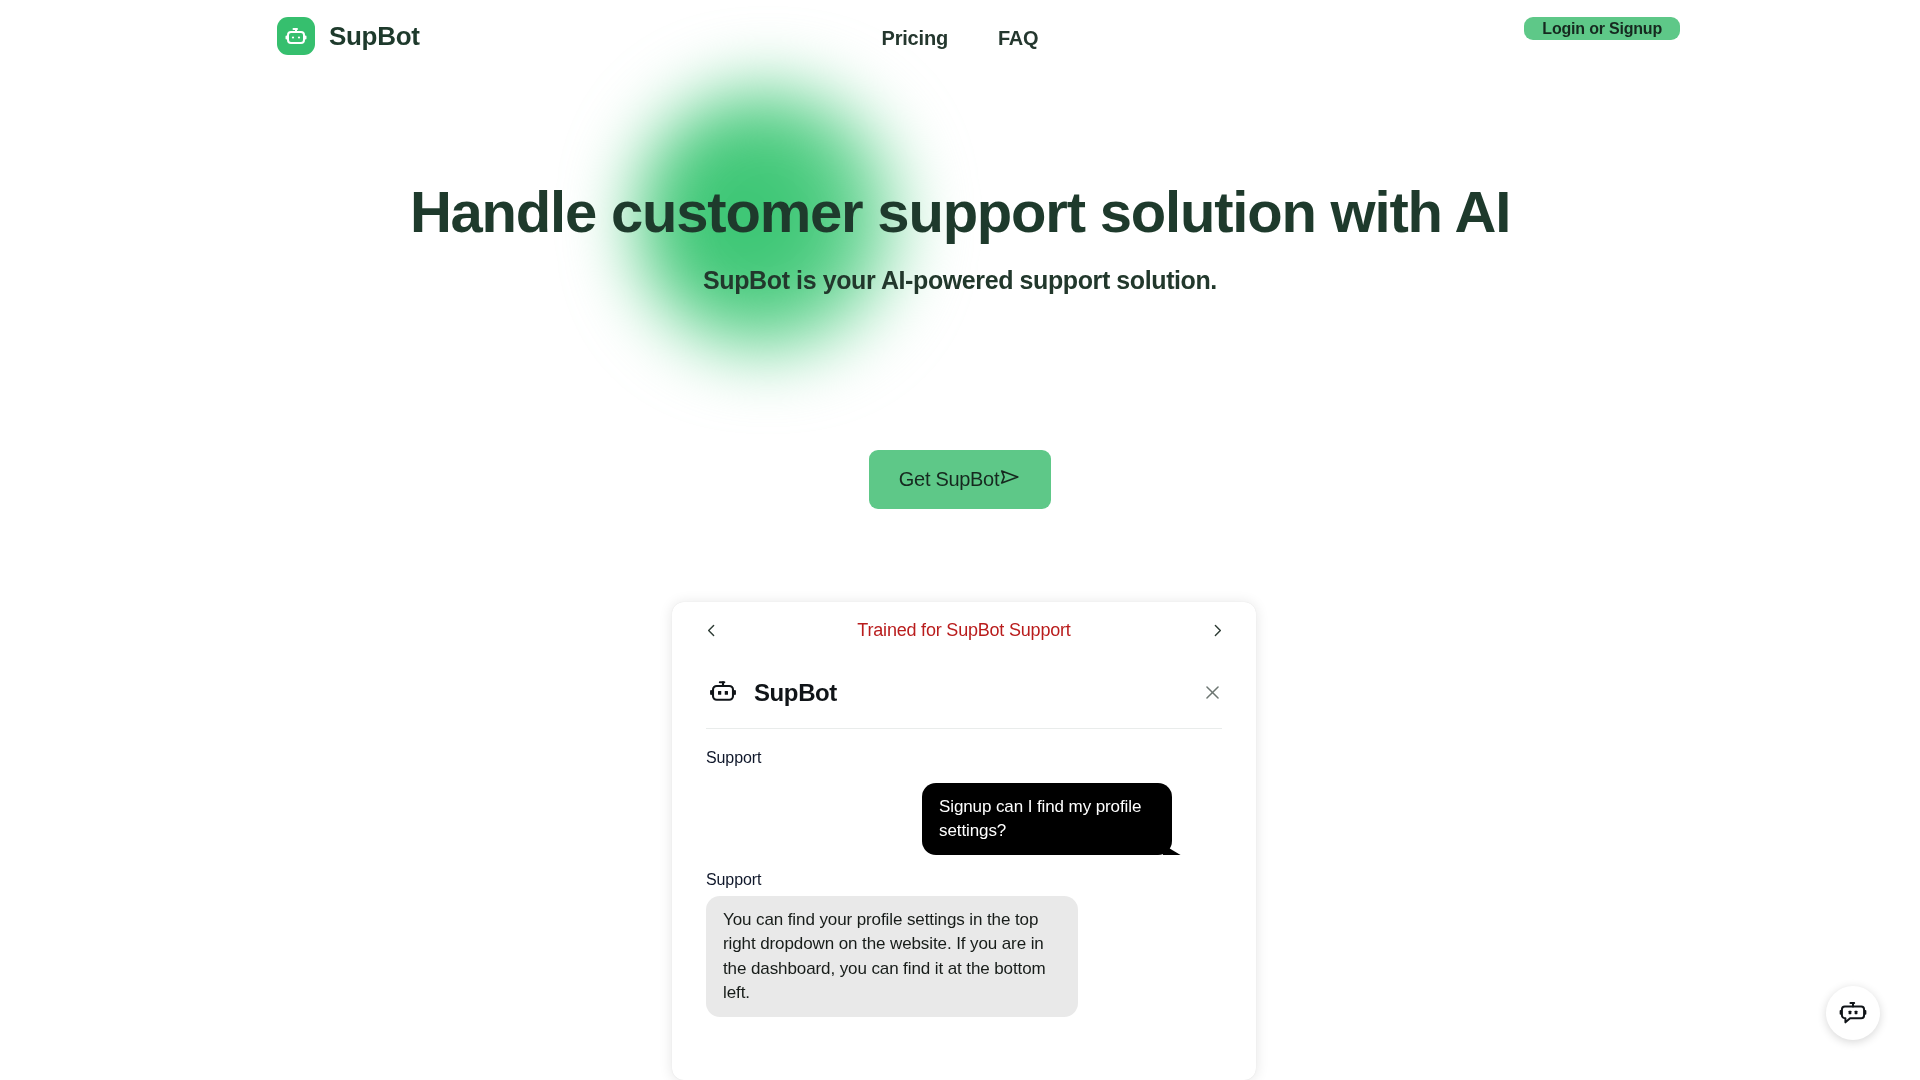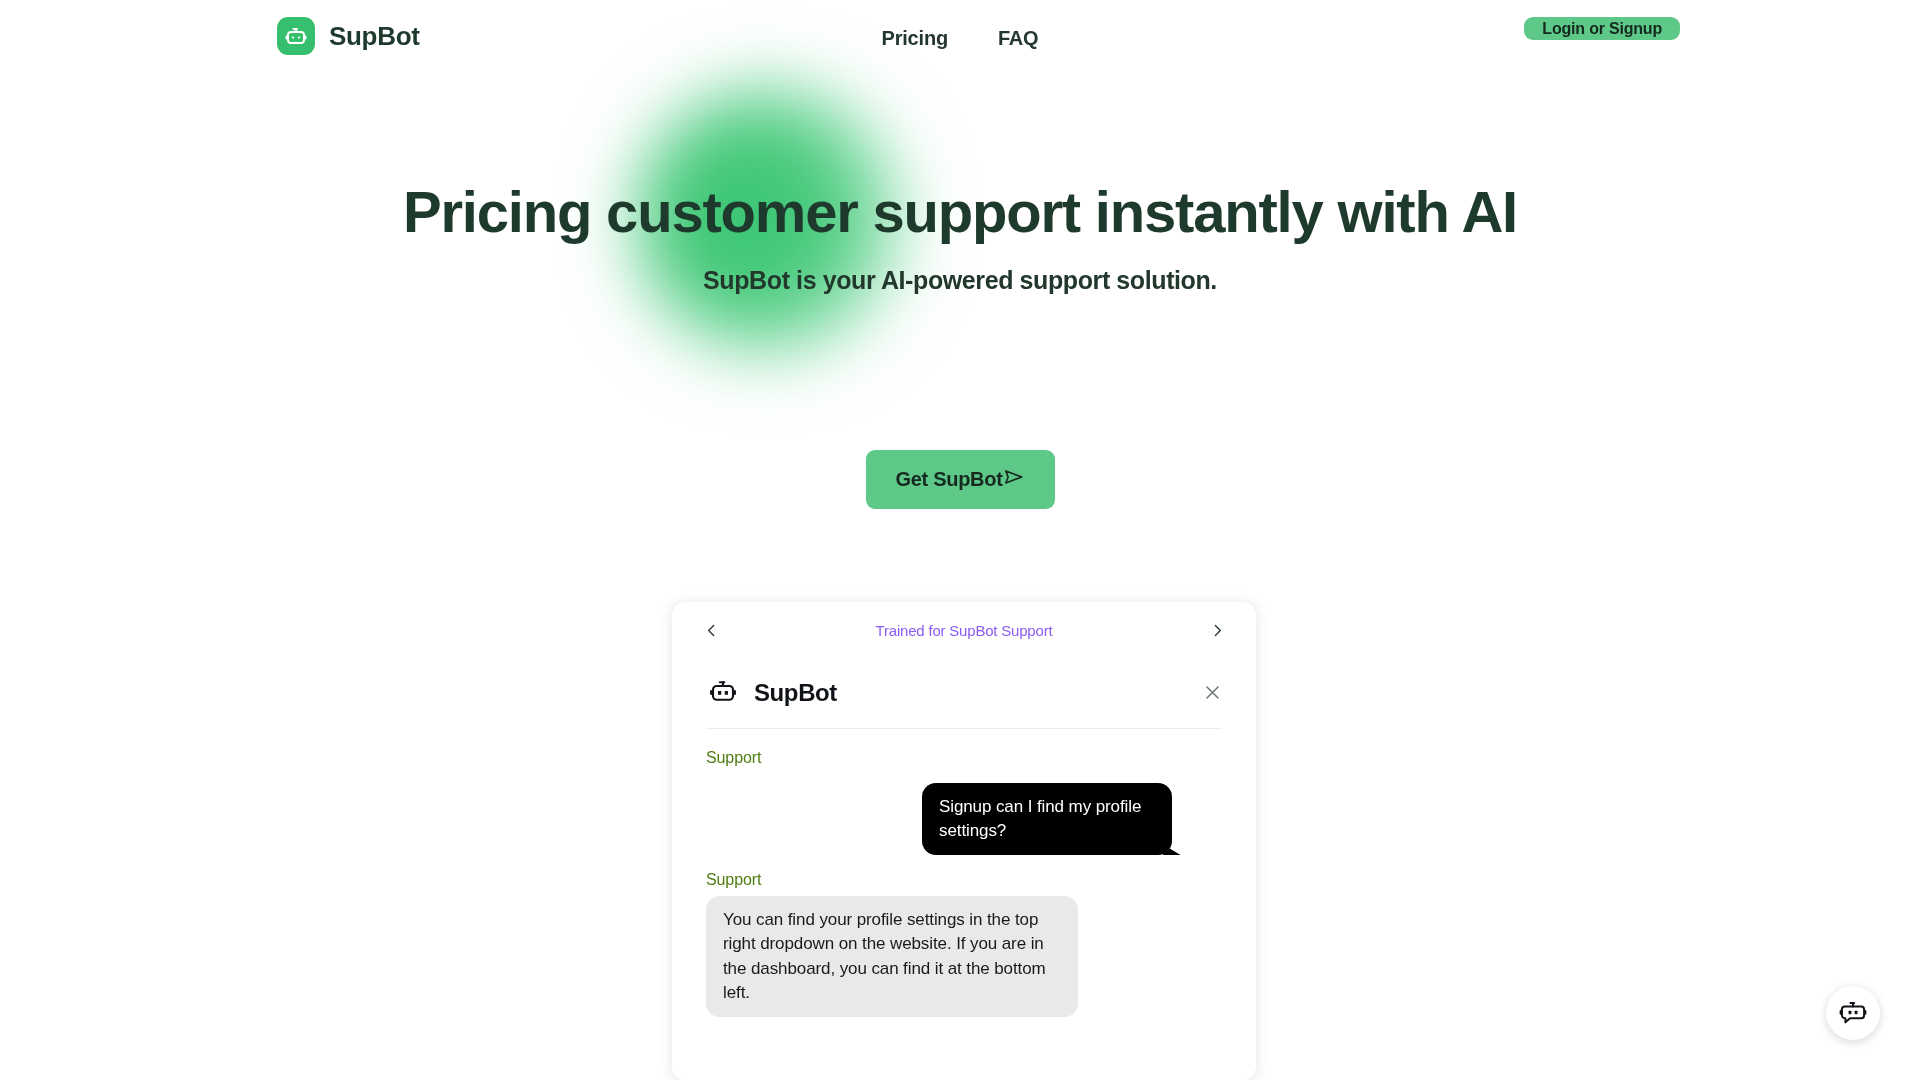--- a/index.html
+++ b/index.html
@@ -71,38 +71,38 @@
   .hero-cta-wrap {
     position:absolute; top:450px; left:0; width:1920px;
     display:flex; justify-content:center; z-index:5;
   }
   .hero-cta {
     background:#5ec888; color:#16291f;
     border:none; border-radius:9px;
     height:59px; padding:0 30px;
     display:flex; align-items:center; 
     font-family:"Liberation Sans", sans-serif;
-    font-size:20px; font-weight:bold; letter-spacing:-0.3px;
+    font-size:20px; font-weight:normal; letter-spacing:-0.3px;
     cursor:pointer;
   }
 
   
   .card {
     position:absolute; left:672px; top:602px;
     width:584px; height:478px;
     background:#ffffff; border-radius:12px;
     box-shadow:0 1px 14px rgba(0,0,0,0.11), 0 0 1px rgba(0,0,0,0.10);
     z-index:10; overflow:hidden;
   }
   .carousel {
     position:relative; height:56px;
     display:flex; align-items:center; justify-content:center;
   }
   .carousel-title {
-    font-size:15px; color:#8b5cf6; letter-spacing:-0.2px;
+    font-size:18px; color:#b91c1c; letter-spacing:-0.2px;
   }
   .carousel-arrow {
     position:absolute; top:50%; transform:translateY(-50%);
     width:26px; height:26px; border:none; background:transparent;
     cursor:pointer; display:flex; align-items:center; justify-content:center;
     color:#2d3b34;
   }
   .carousel-arrow.prev { left:26px; }
   .carousel-arrow.next { right:26px; }
 
@@ -119,21 +119,21 @@
     width:26px; height:26px; border:none; background:transparent;
     cursor:pointer; color:#6d7672;
     display:flex; align-items:center; justify-content:center;
   }
   .card-divider {
     height:1px; background:#e9eceb; margin:0 34px;
   }
 
   .chat-body { padding:20px 34px 0 34px; }
   .msg-label {
-    font-size:16px; color:#4d7c0f; letter-spacing:-0.1px; margin-bottom:7px;
+    font-size:16px; color:#0f172a; letter-spacing:-0.1px; margin-bottom:7px;
   }
   .msg-row { margin-bottom:16px; }
   .msg-row.user { text-align:right; }
   .msg-row.user .msg-label { padding-right:115px; }
   .bubble {
     display:inline-block; text-align:left;
     border-radius:14px; padding:12px 17px;
     font-size:17px; line-height:1.42; letter-spacing:-0.1px;
     max-width:400px;
   }
@@ -184,21 +184,21 @@
       <a class="nav-link" href="#">Pricing</a>
       <a class="nav-link" href="#">FAQ</a>
     </div>
 
     <button class="nav-cta">Login or Signup</button>
   </nav>
 
   <div class="blob"></div>
 
   <header class="hero">
-    <h1 class="hero-title">Pricing customer support instantly with AI</h1>
+    <h1 class="hero-title">Handle customer support solution with AI</h1>
     <p class="hero-sub">SupBot is your AI-powered support solution.</p>
   </header>
 
   <div class="hero-cta-wrap">
     <button class="hero-cta">
       <span>Get SupBot</span>
       <span>
         <svg width="22" height="22" viewBox="0 0 24 24" fill="none" stroke="#16291f" stroke-width="1.8" stroke-linecap="round" stroke-linejoin="round">
           <path d="M3 5.5 20.5 12 3 18.5 5.6 12z"></path>
         </svg>

